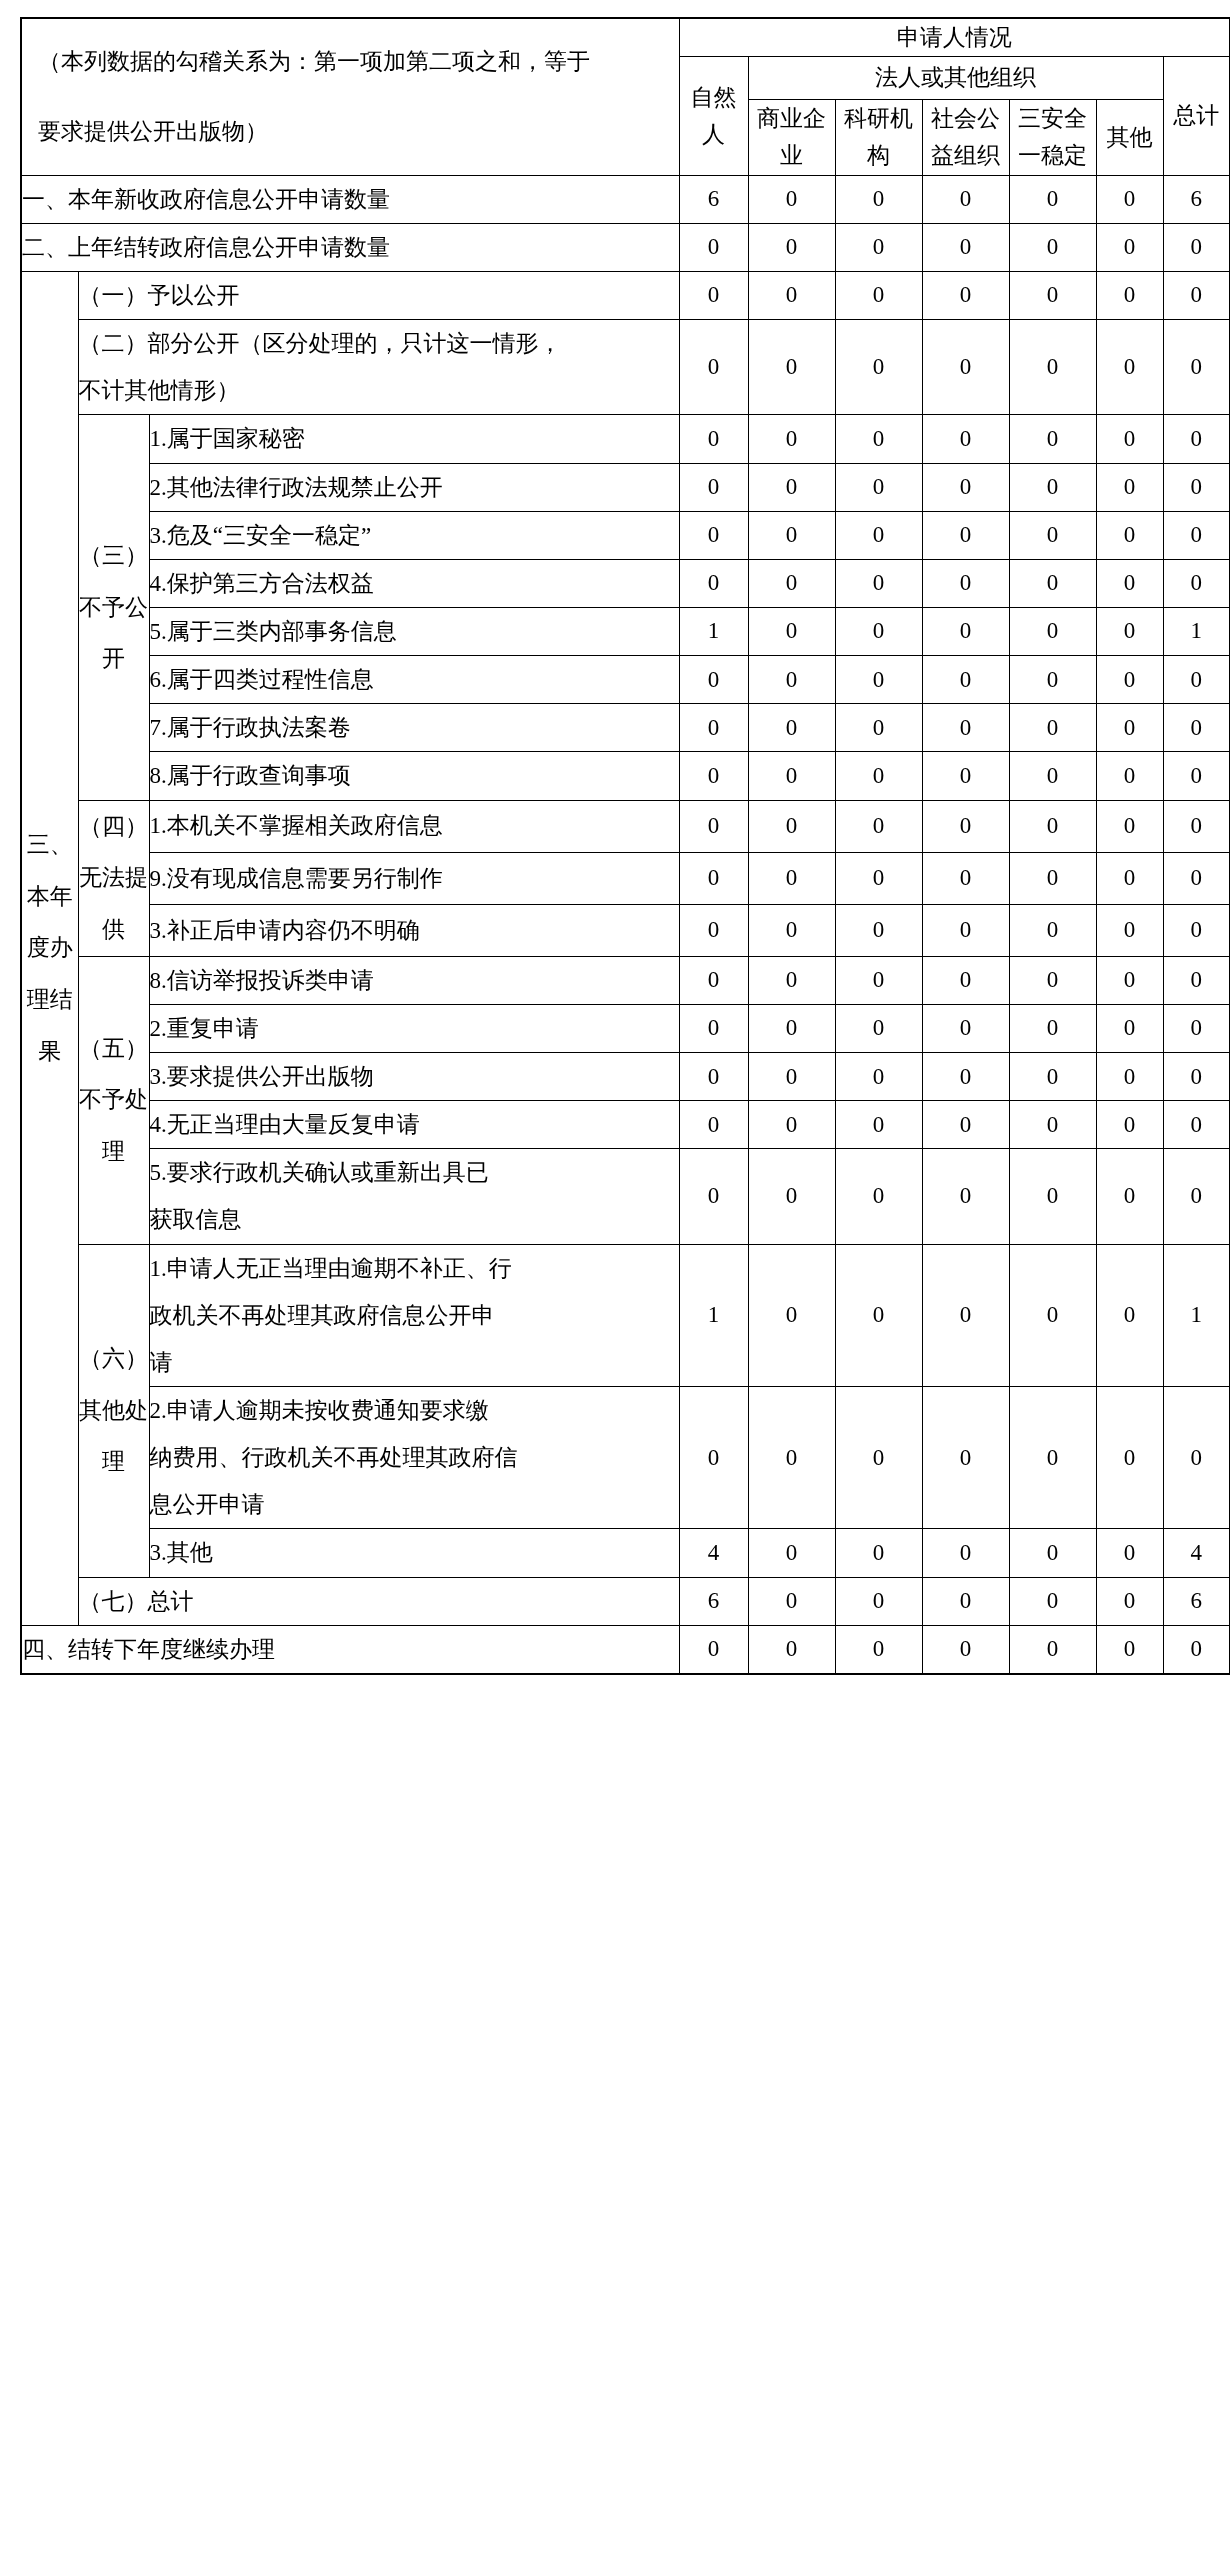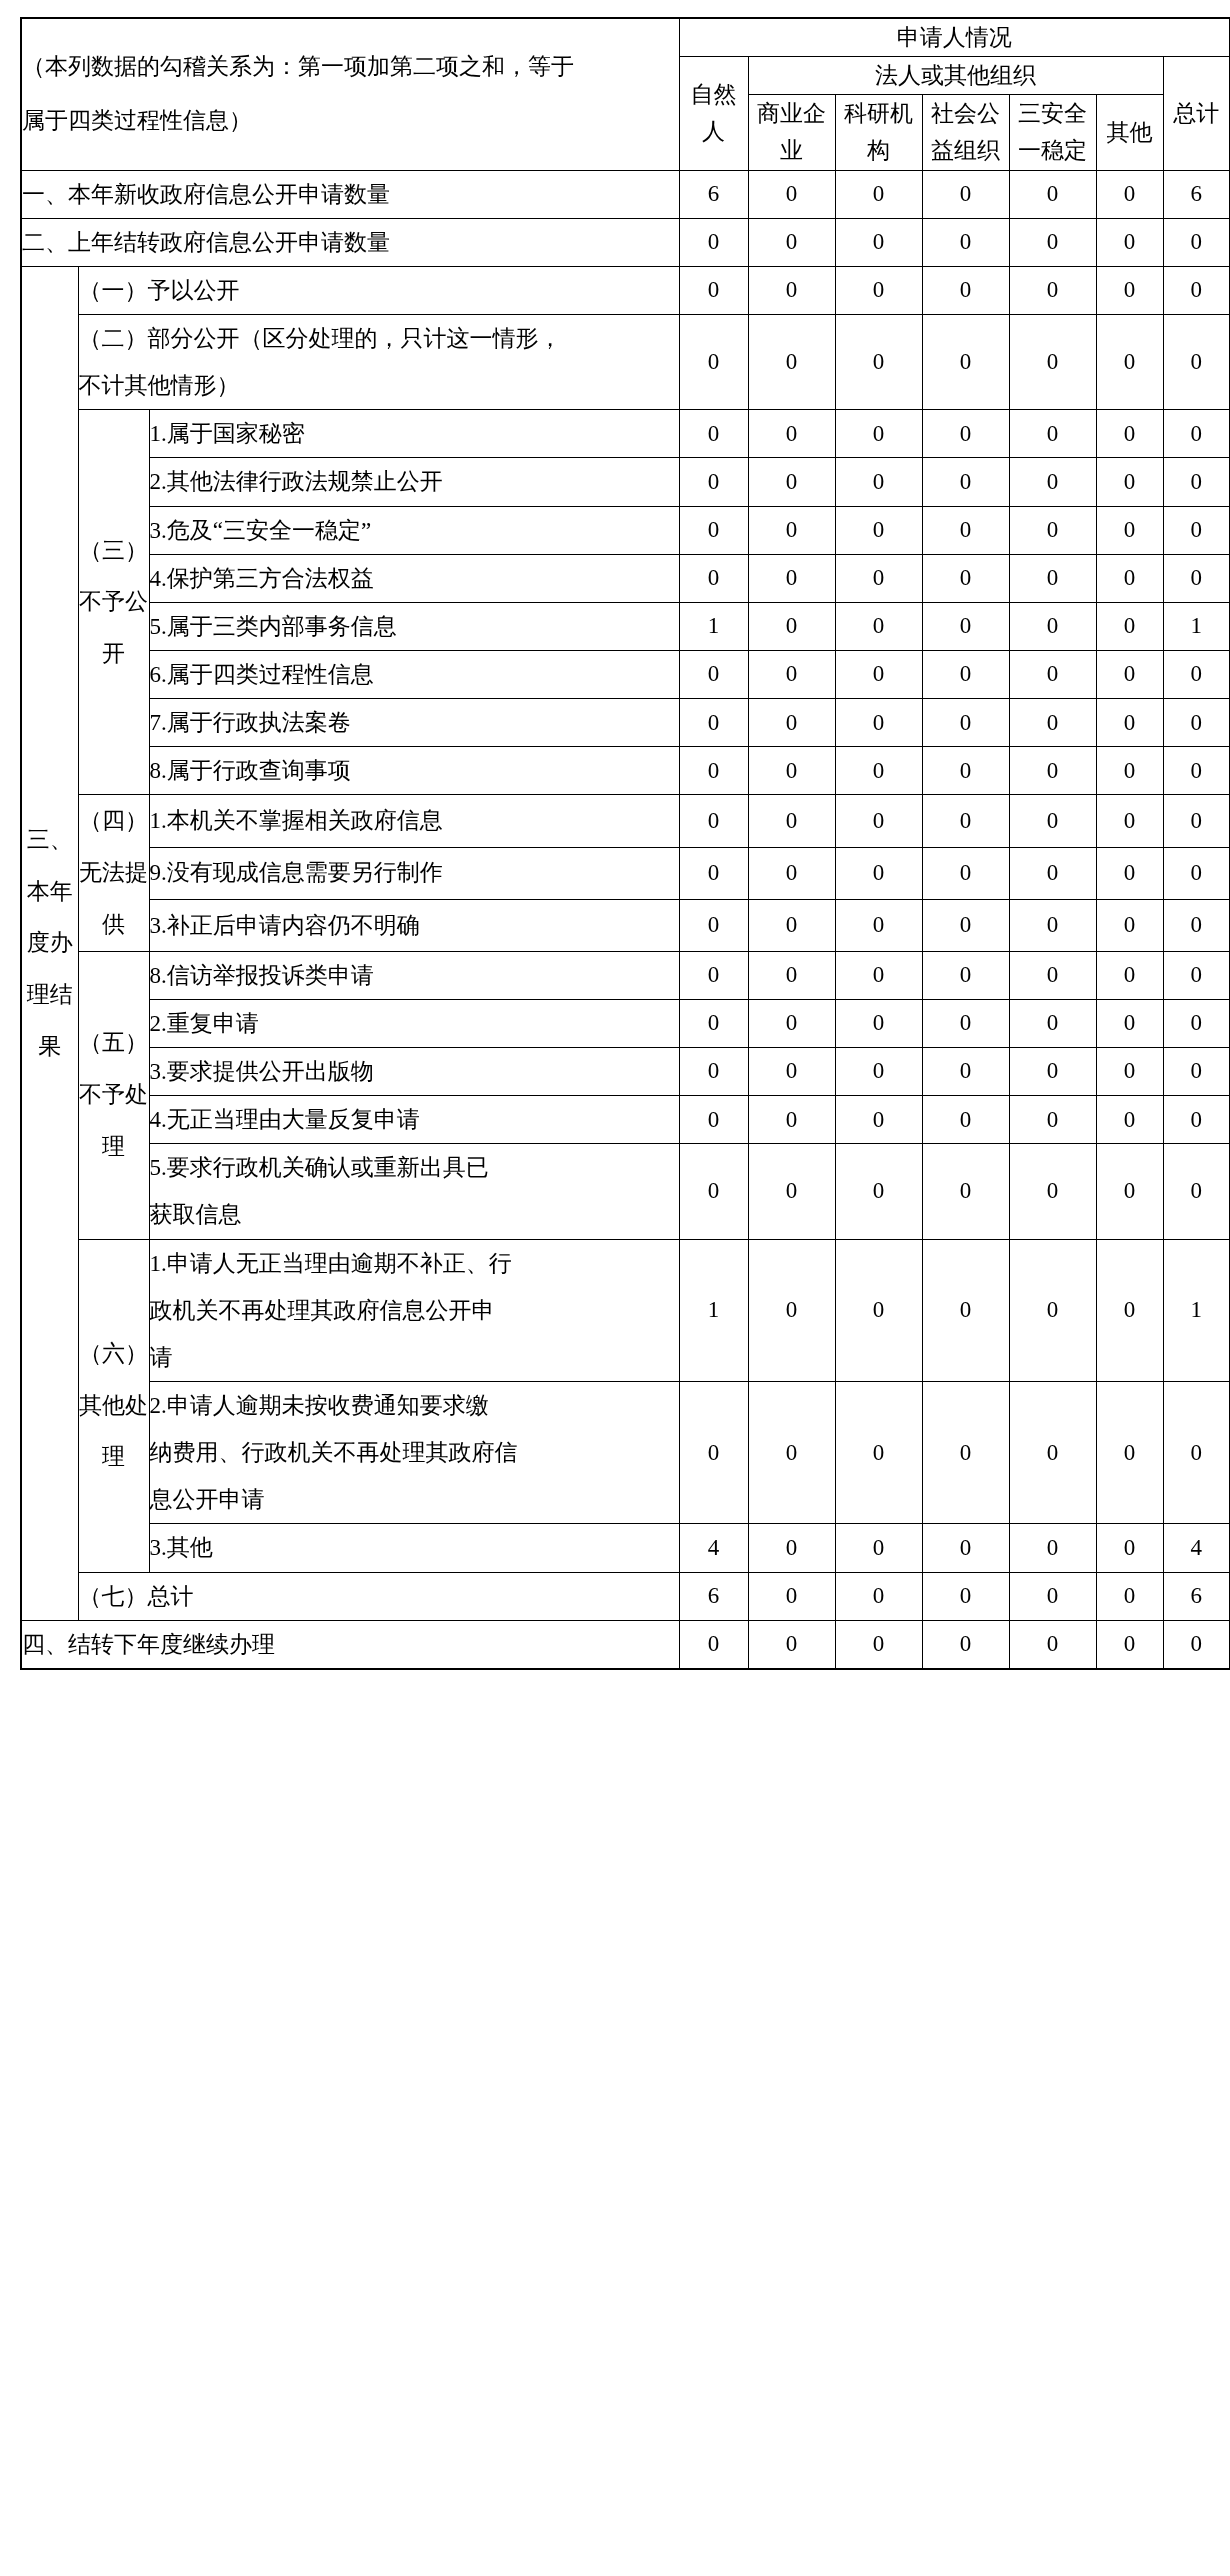--- a/index.html
+++ b/index.html
@@ -44,21 +44,21 @@
     padding: 9.2px 5.5px;
   }
   
   .note {
     font-size: 23px;
     line-height: 2.35;
     padding: 11px 14.7px 13px 14.7px;
     text-align: left;
     vertical-align: bottom;
   }
-  .note p { margin: 0; }
+  .note p { margin: 16px; }
   
   .lbl {
     font-size: 23px;
     line-height: 2.05;
     padding: 13px 9.2px 13px 13px;
     text-align: left;
   }
   .grp-narrow {
     font-size: 23px;
     line-height: 2.25;
@@ -108,21 +108,21 @@
         <col class="c-soc">
     <col class="c-law">
         <col class="c-oth">
         <col class="c-tot">
   </colgroup>
 
   <tbody>
         <tr>
     <td class="note" rowspan="3" colspan="3">
       <p>（本列数据的勾稽关系为：第一项加第二项之和，等于</p>
-      <p>属于四类过程性信息）</p>
+      <p>要求提供公开出版物）</p>
     </td>
     <td class="hdr" colspan="7">申请人情况</td>
   </tr>
   <tr>
     <td class="hdr-vert" rowspan="2">自然人</td>
     <td class="hdr" colspan="5">法人或其他组织</td>
     <td class="hdr-vert" rowspan="2">总计</td>
   </tr>
   <tr>
     <td class="hdr-vert">商业企业</td>

